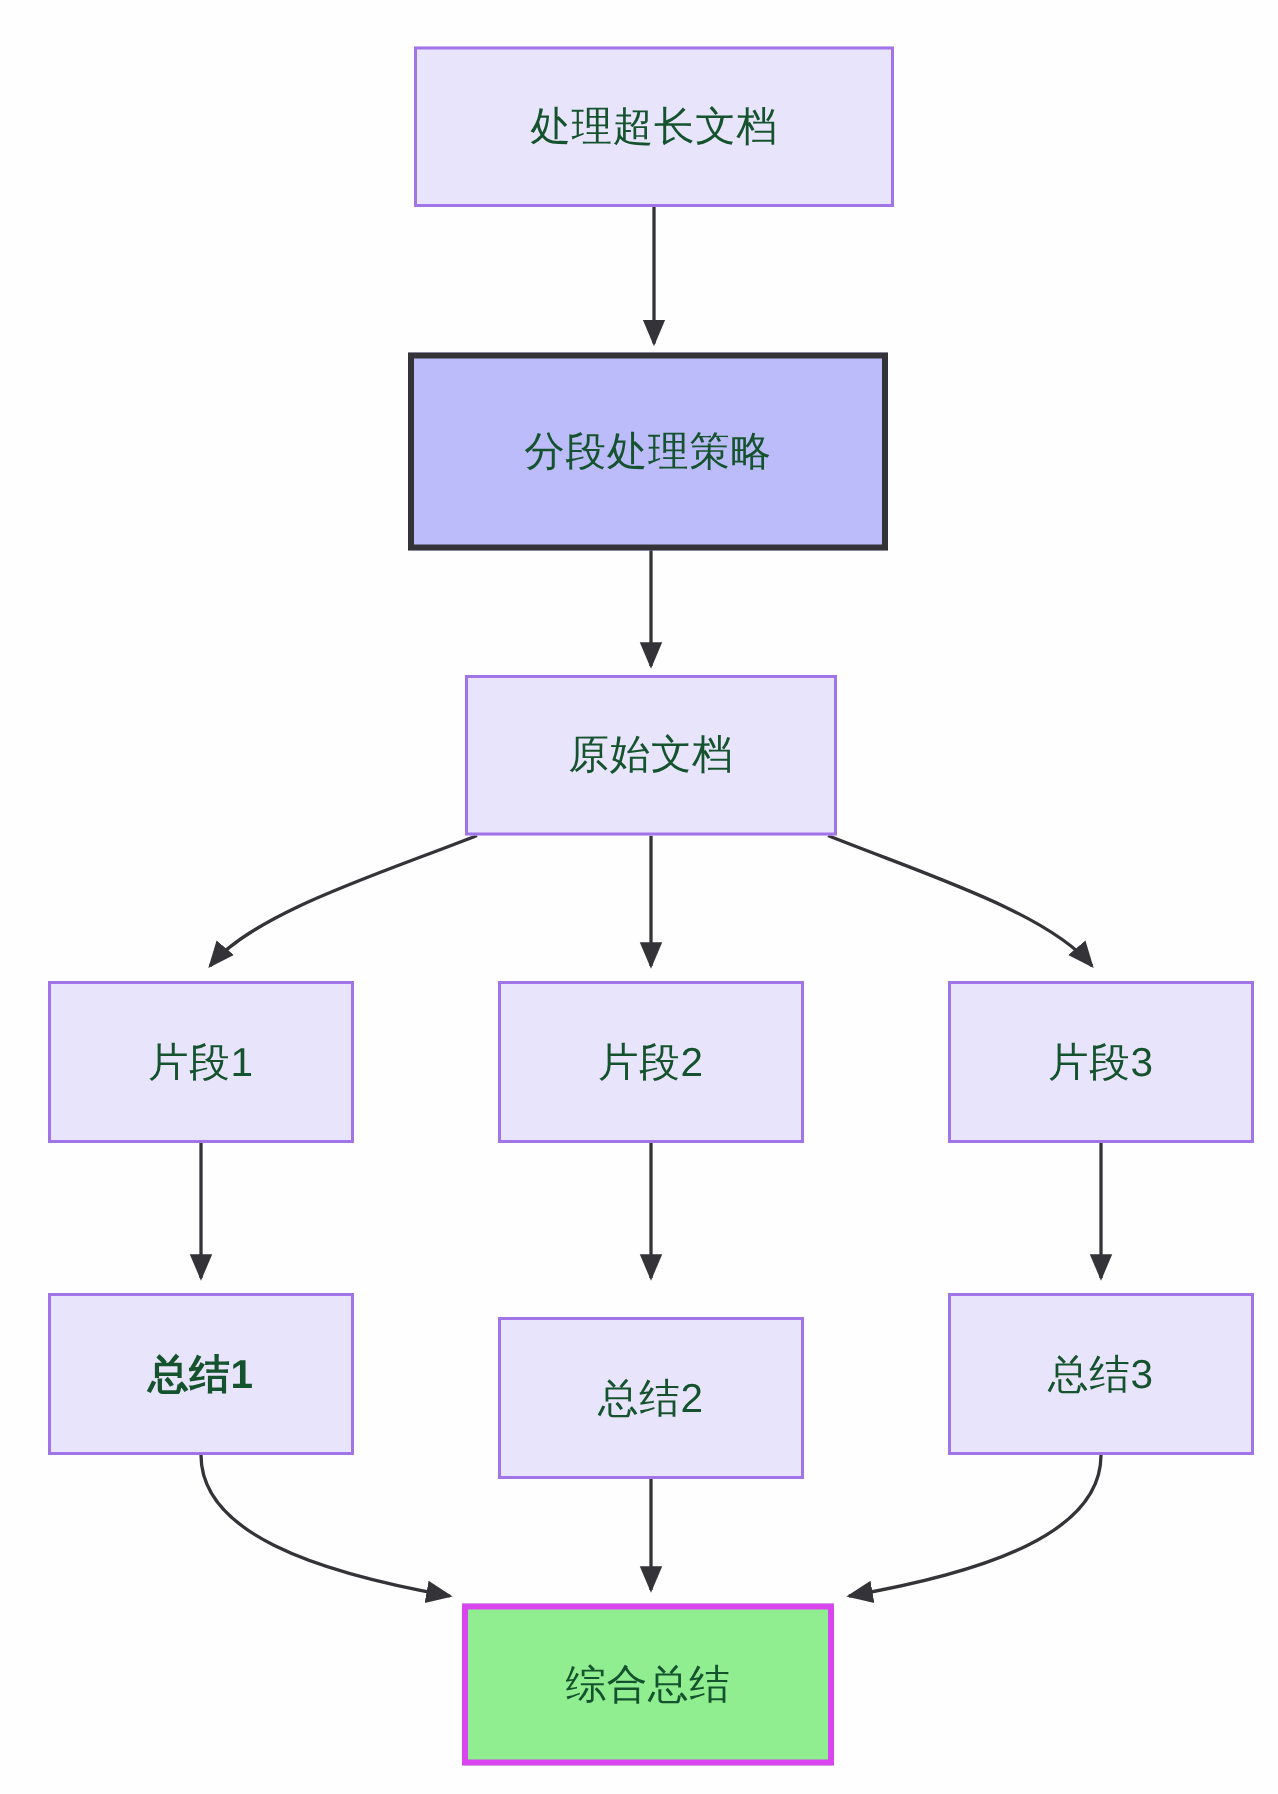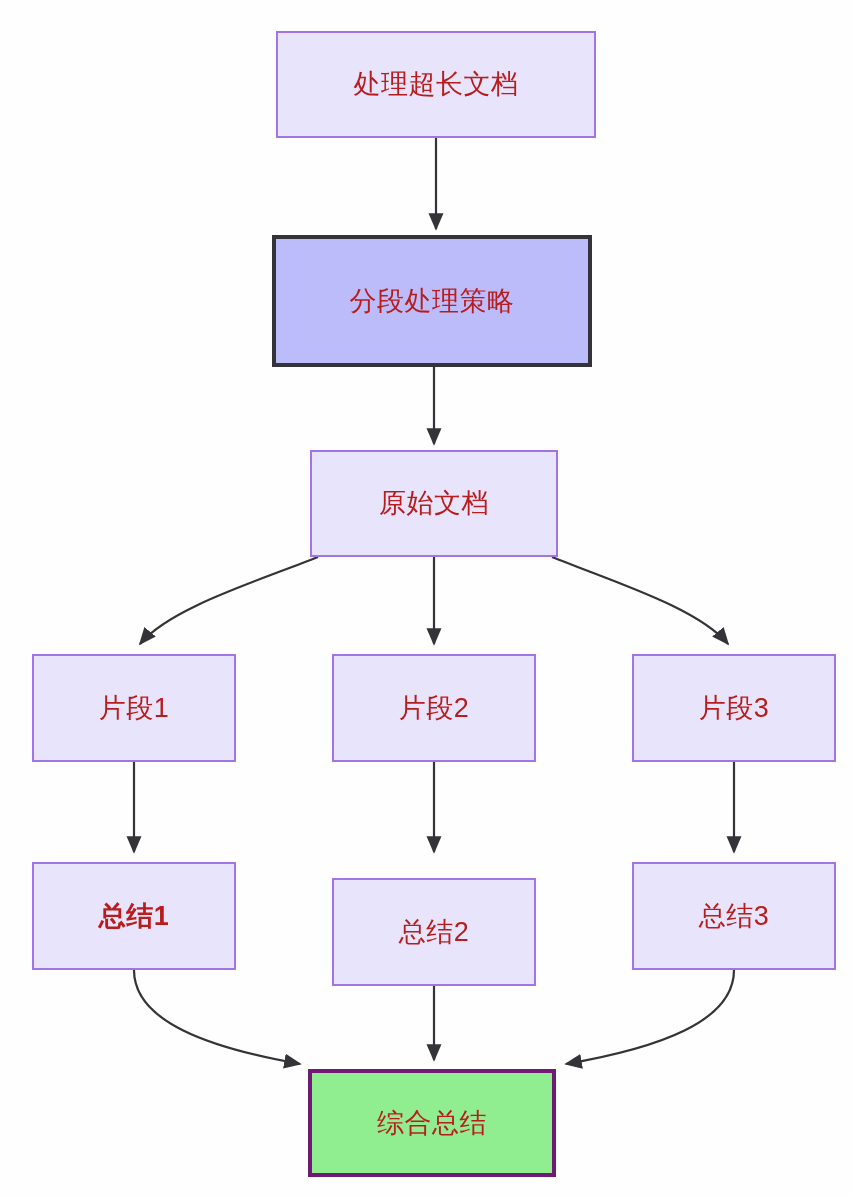--- a/index.html
+++ b/index.html
@@ -26,36 +26,36 @@
     pointer-events: none;
   }
   .node {
     position: absolute;
     box-sizing: border-box;
     display: flex;
     align-items: center;
     justify-content: center;
     text-align: center;
     line-height: 1.2;
-    color: #b91c1c;
+    color: #14532d;
     letter-spacing: 0.5px;
   }
   .node.normal {
     background: #e8e4fb;
     border: 2px solid #a175e8;
     font-size: 27px;
   }
   .node.emphasis {
     background: #bcbcfb;
     border: 4px solid #333338;
     font-size: 27px;
   }
   .node.success {
     background: #90ee90;
-    border: 4px solid #701a75;
+    border: 4px solid #d946ef;
     font-size: 27px;
   }
   .node-label {
     display: block;
     white-space: nowrap;
   }
 </style>
 </head>
 <body>
 

